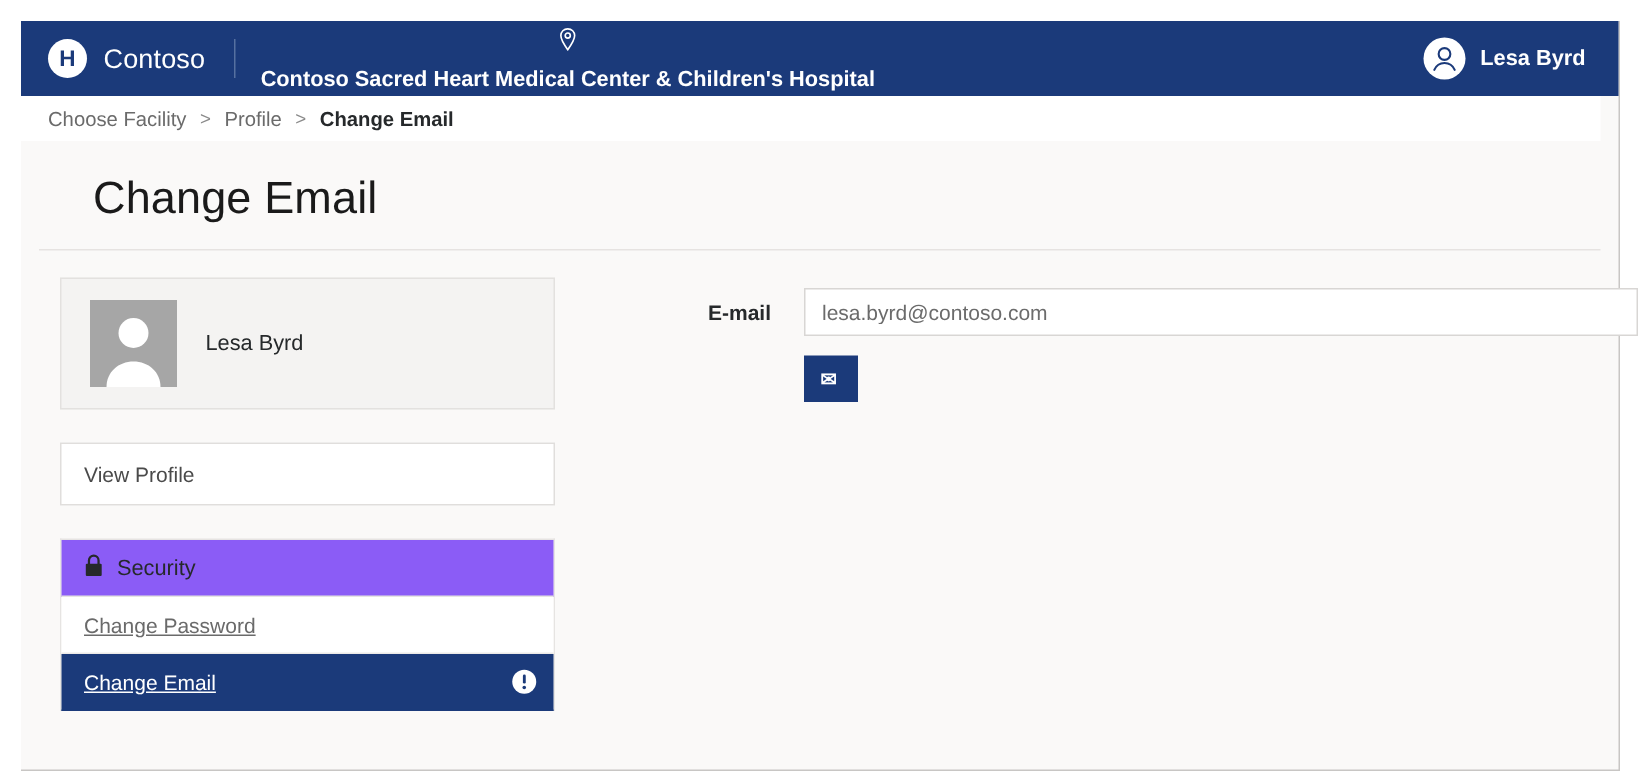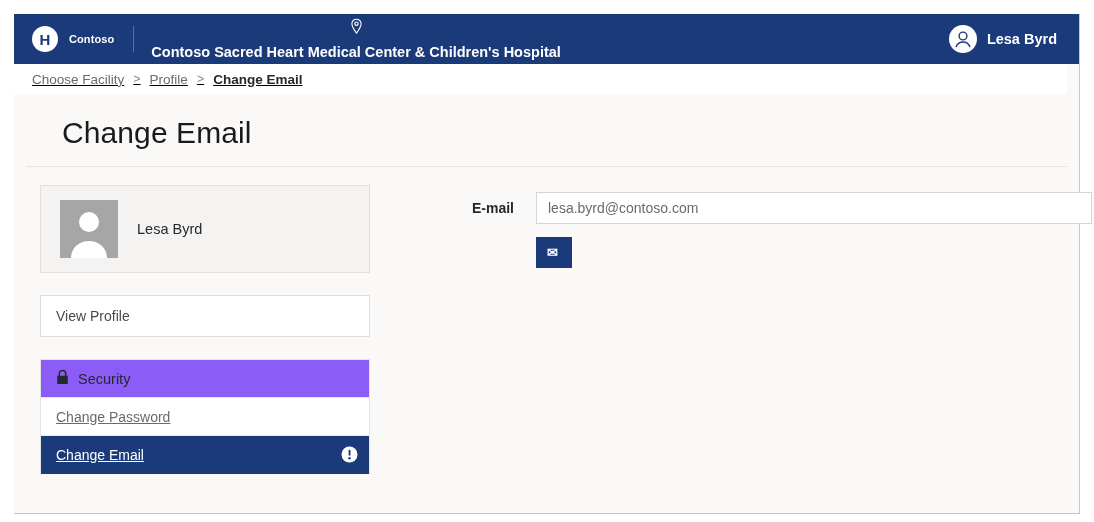--- a/index.html
+++ b/index.html
@@ -51,22 +51,22 @@
     display: flex;
     align-items: center;
     justify-content: center;
     font-size: 15px;
     font-weight: bold;
     line-height: 1;
   }
 
   .brand-name {
     color: #ffffff;
-    font-size: 11px;
-    font-weight: bold;
+    font-size: 18px;
+    font-weight: normal;
     letter-spacing: .1px;
   }
 
   .nav-divider {
     width: 1px;
     height: 26px;
     background: #5670a0;
     margin: 0 17px 0 19px;
   }
 
@@ -105,21 +105,20 @@
 
   
   .breadcrumb-bar {
     background: #ffffff;
     height: 30px;
     padding: 0 0 0 18px;
     margin: 0 12px 0 0;
     display: flex;
     align-items: center;
     font-size: 13.5px;
-    text-decoration: underline;
   }
 
   .crumb {
     color: #6b6b6b;
   }
 
   .crumb.current {
     color: #26292b;
     font-weight: bold;
   }

